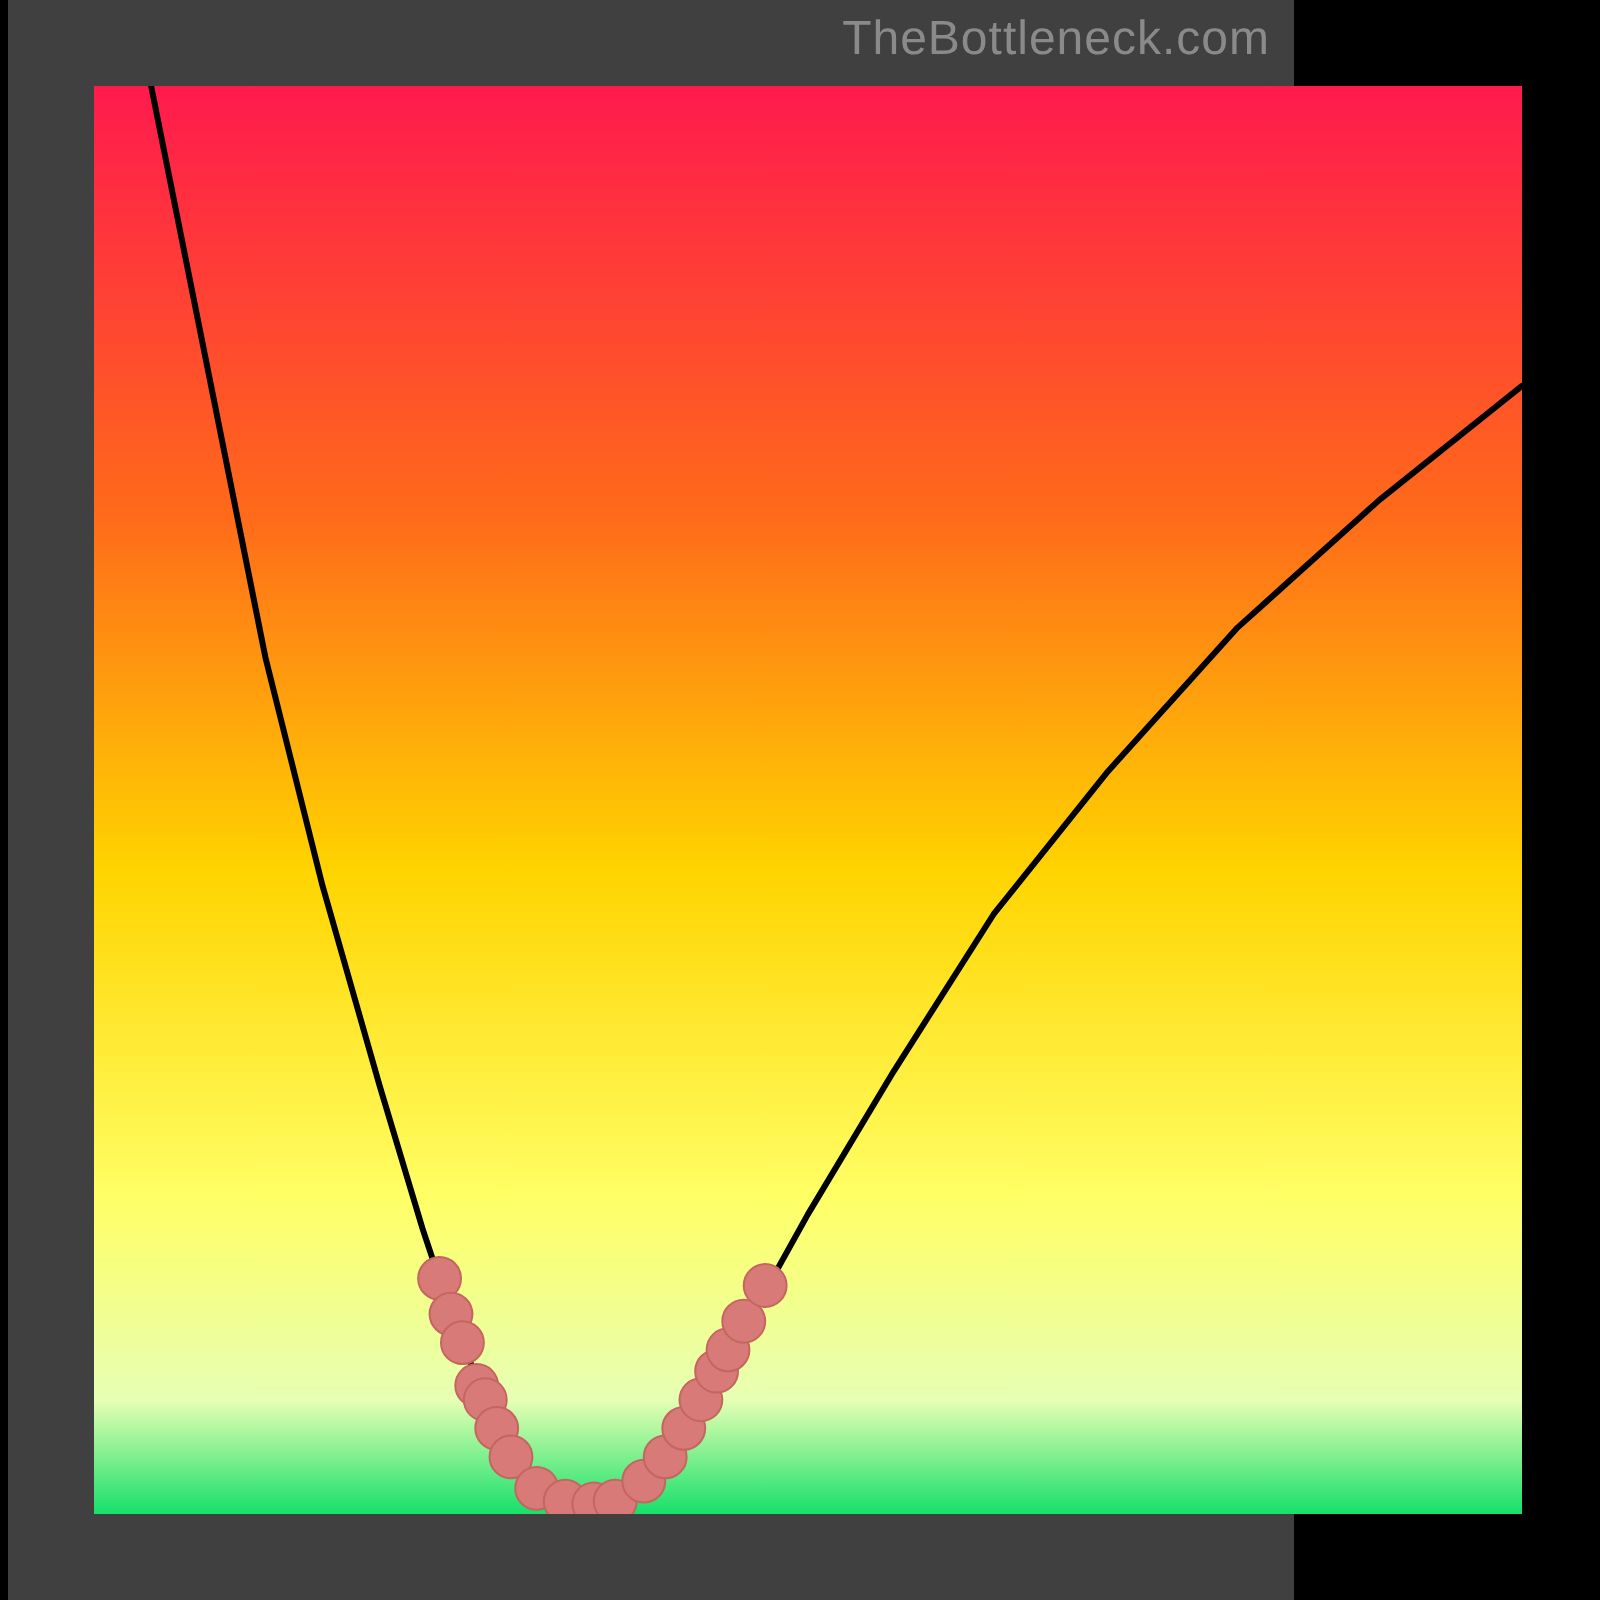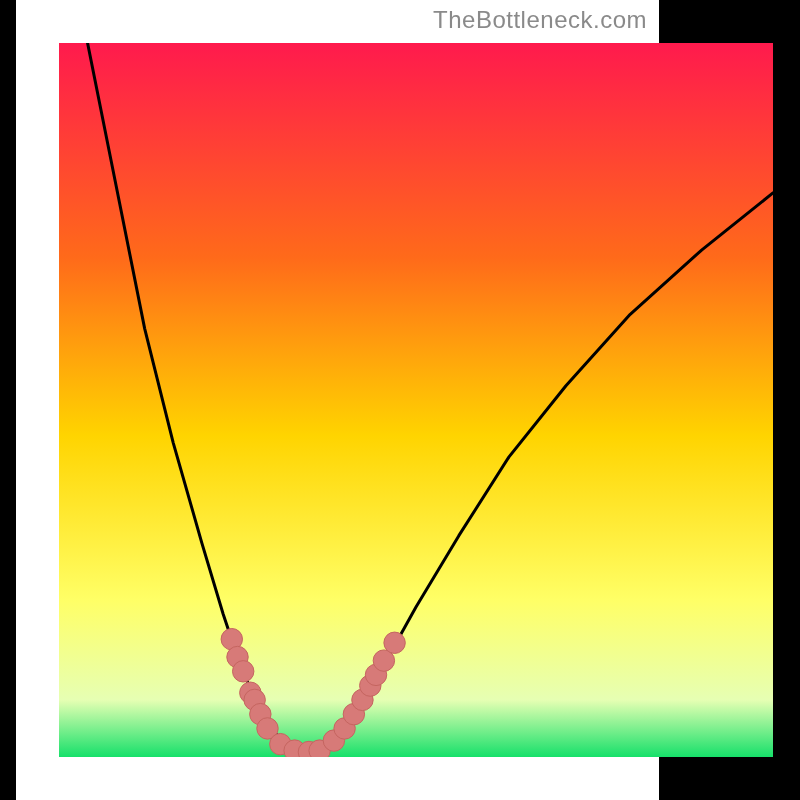--- a/index.html
+++ b/index.html
@@ -5,25 +5,25 @@
   html, body {
     margin: 0;
     padding: 0;
     width: 800px;
     height: 800px;
     background: #000;
     overflow: hidden;
   }
   .frame {
     position: absolute;
-    left: 16px;
+    left: 4px;
     top: 0;
     width: 643px;
     height: 800px;
-    background: #ffffff;
+    background: #404040;
   }
   .watermark {
     position: absolute;
     top: 6px;
     right: 12px;
     font-family: Arial, Helvetica, sans-serif;
     font-size: 24px;
     font-weight: 500;
     color: #8a8a8a;
     letter-spacing: 0.5px;

